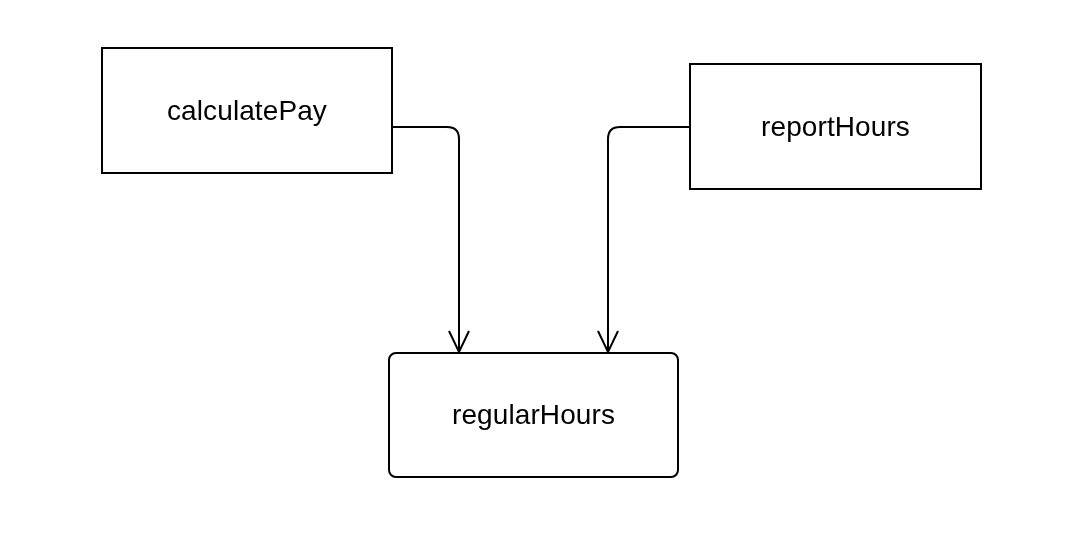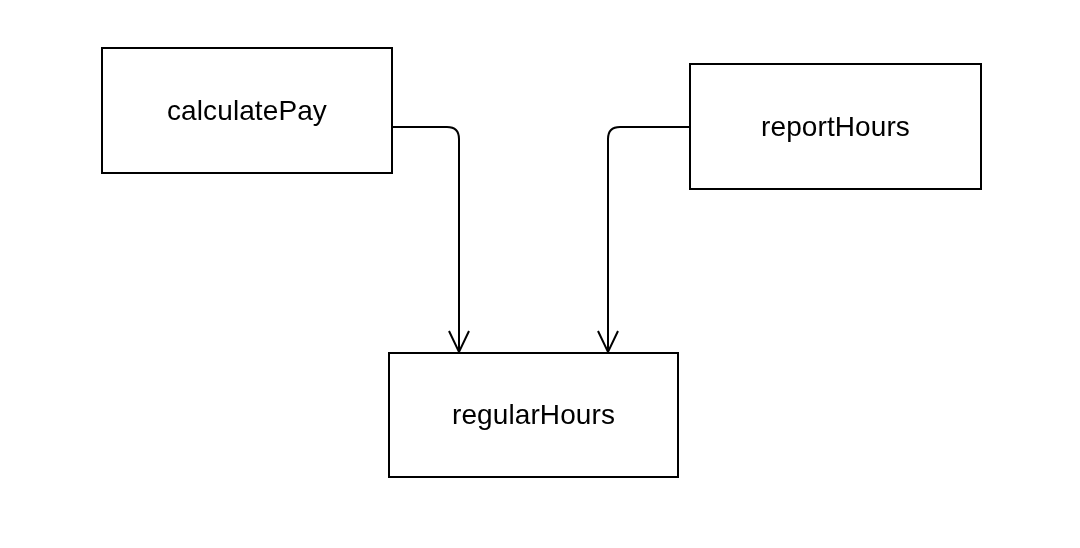--- a/index.html
+++ b/index.html
@@ -52,20 +52,21 @@
     left: 689px;
     top: 63px;
     width: 293px;
     height: 127px;
   }
   #node-regularHours {
     left: 388px;
     top: 352px;
     width: 291px;
     height: 126px;
+    border-radius: 8px;
   }
 </style>
 </head>
 <body>
 
 <div id="canvas">
 
   <svg id="diagram-svg" viewBox="0 0 1080 548" xmlns="http://www.w3.org/2000/svg">
 
     <g>

